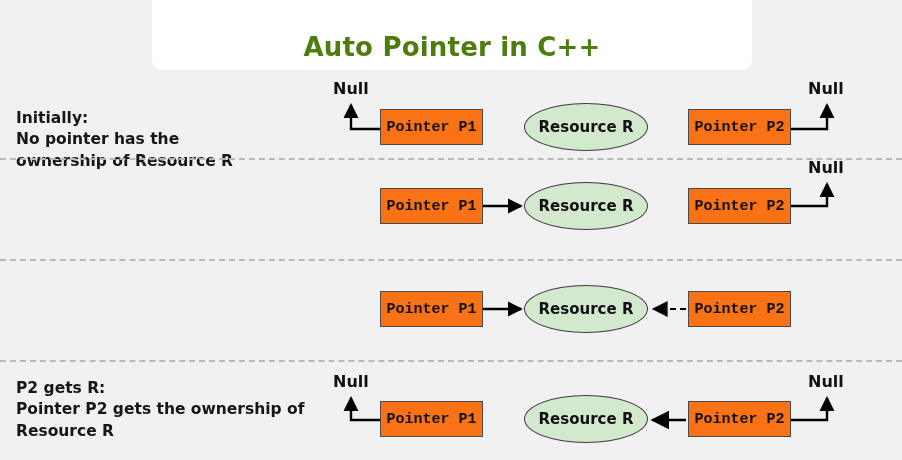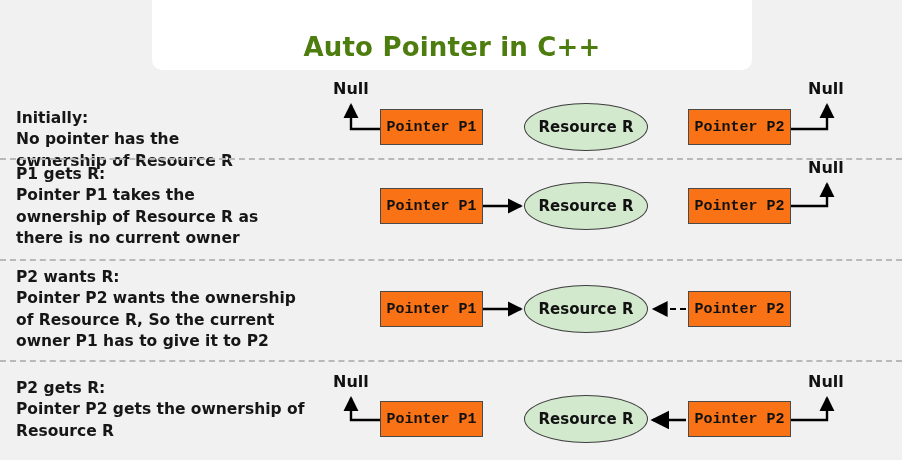--- a/index.html
+++ b/index.html
@@ -149,24 +149,20 @@
       <path d="M60,51 L31,51 L31,27" stroke="#000000" stroke-width="2.4" fill="none" marker-end="url(#ah1)"></path>
 
       <path d="M471,51 L507,51 L507,27" stroke="#000000" stroke-width="2.4" fill="none" marker-end="url(#ah1)"></path>
     </svg>
   </div>
 
   <div class="row-sep" style="top:80px;"></div>
 </div>
 
 <div class="row" style="top:162px;height:100px;">
-  <div class="row-text" style="top:2px;">P1 gets R:
-Pointer P1 takes the
-ownership of Resource R as
-there is no current owner</div>
 
   <div class="diagram">
 
     <div class="node-box" style="left:60px;top:26px;width:103px;height:36px;">Pointer P1</div>
 
     <div class="node-ellipse" style="left:204px;top:20px;width:124px;height:48px;">Resource R</div>
 
     <div class="node-box" style="left:368px;top:26px;width:103px;height:36px;">Pointer P2</div>
 
     <div class="null-label" style="left:488px;top:-4px;">Null</div>
@@ -181,24 +177,20 @@
       <path d="M163,44 L201,44" stroke="#000000" stroke-width="2.4" fill="none" marker-end="url(#ah2)"></path>
 
       <path d="M471,44 L507,44 L507,22" stroke="#000000" stroke-width="2.4" fill="none" marker-end="url(#ah2)"></path>
     </svg>
   </div>
 
   <div class="row-sep" style="top:97px;"></div>
 </div>
 
 <div class="row" style="top:265px;height:98px;">
-  <div class="row-text" style="top:2px;width:330px;">P2 wants R:
-Pointer P2 wants the ownership
-of Resource R, So the current
-owner P1 has to give it to P2</div>
 
   <div class="diagram">
 
     <div class="node-box" style="left:60px;top:26px;width:103px;height:36px;">Pointer P1</div>
 
     <div class="node-ellipse" style="left:204px;top:20px;width:124px;height:48px;">Resource R</div>
 
     <div class="node-box" style="left:368px;top:26px;width:103px;height:36px;">Pointer P2</div>
 
     <svg class="edge-layer" width="582" height="90">

